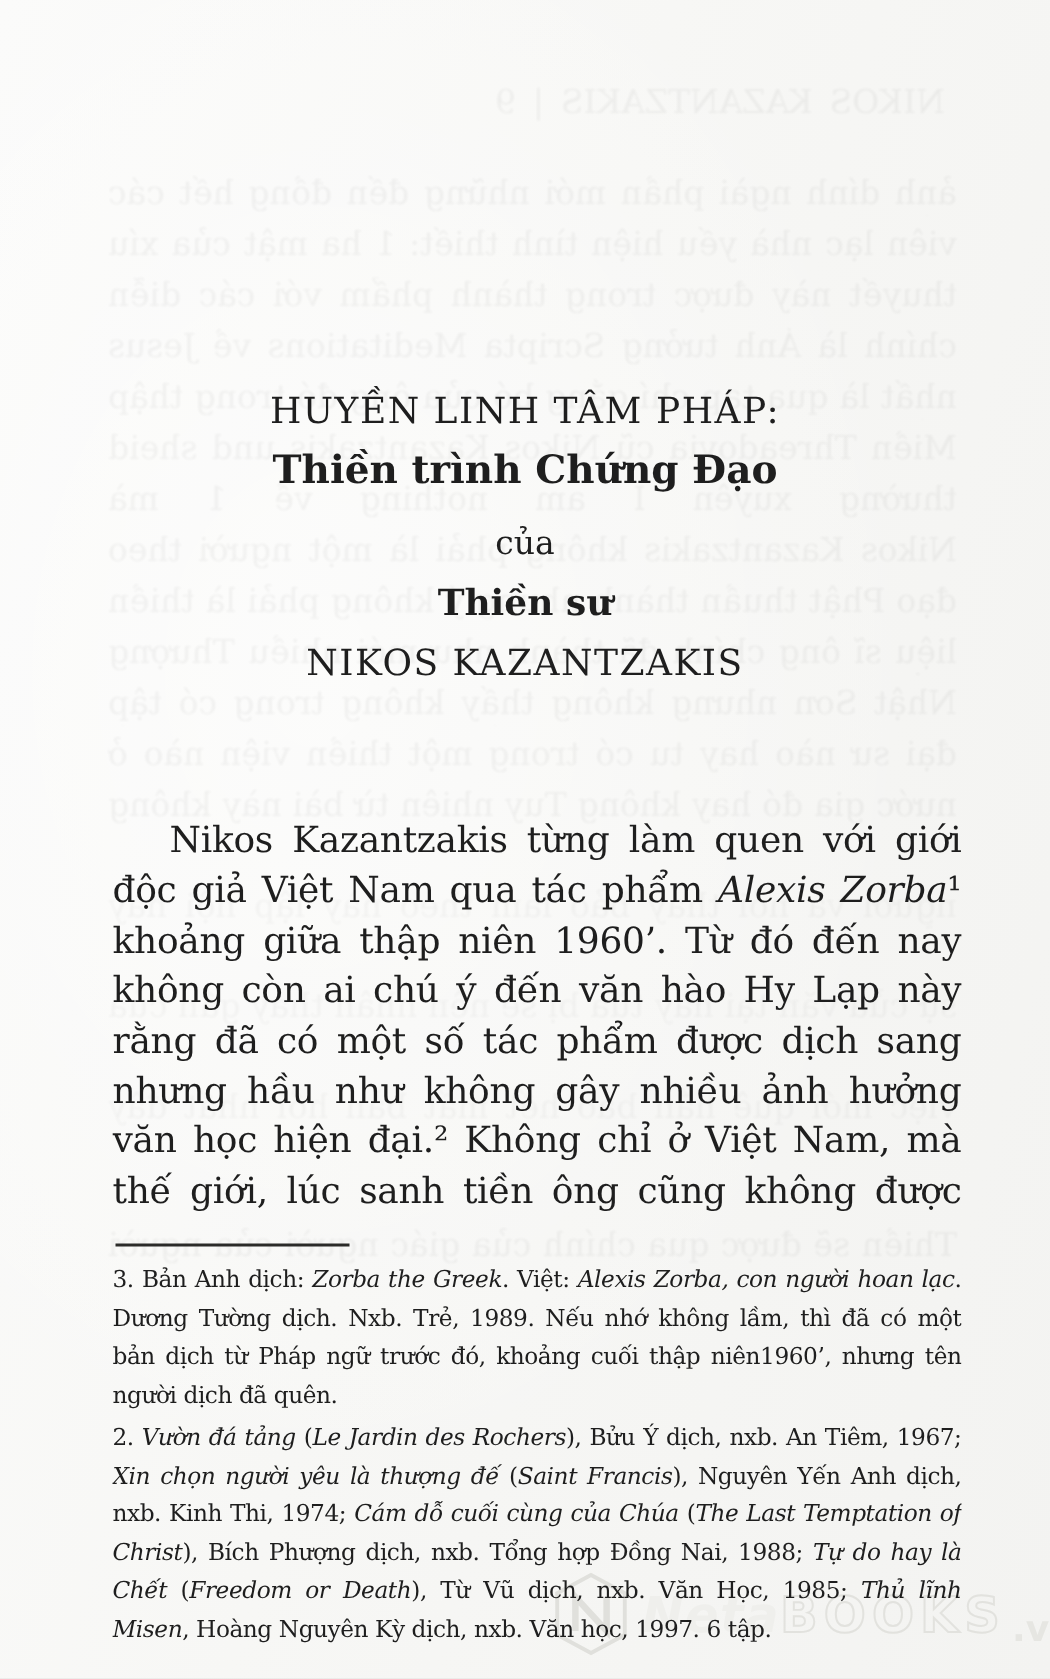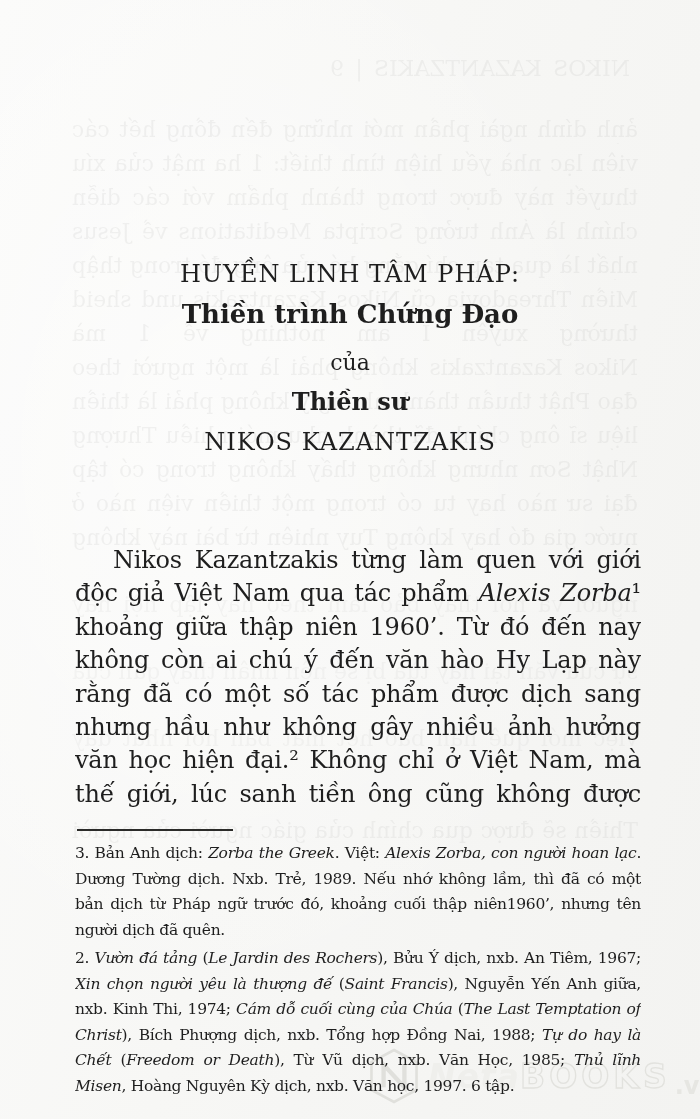--- a/index.html
+++ b/index.html
@@ -135,21 +135,21 @@
     <div class="footnote-separator"></div>
 
     <div class="fn fn-1">
         <div class="line just"><span>3. Bản Anh dịch: </span><span class="it">Zorba the Greek</span><span>. Việt: </span><span class="it">Alexis Zorba, con người hoan lạc</span><span>.</span></div>
         <div class="line just"><span>Dương Tường dịch. Nxb. Trẻ, 1989. Nếu nhớ không lầm, thì đã có một</span></div>
         <div class="line just"><span>bản dịch từ Pháp ngữ trước đó, khoảng cuối thập niên1960’, nhưng tên</span></div>
         <div class="line"><span>người dịch đã quên.</span></div>
       </div>
     <div class="fn fn-2">
         <div class="line just"><span>2. </span><span class="it">Vườn đá tảng</span><span> (</span><span class="it">Le Jardin des Rochers</span><span>), Bửu Ý dịch, nxb. An Tiêm, 1967;</span></div>
-        <div class="line just"><span class="it">Xin chọn người yêu là thượng đế</span><span> (</span><span class="it">Saint Francis</span><span>), Nguyễn Yến Anh giữa,</span></div>
+        <div class="line just"><span class="it">Xin chọn người yêu là thượng đế</span><span> (</span><span class="it">Saint Francis</span><span>), Nguyên Yến Anh dịch,</span></div>
         <div class="line just"><span>nxb. Kinh Thi, 1974; </span><span class="it">Cám dỗ cuối cùng của Chúa</span><span> (</span><span class="it">The Last Temptation of</span></div>
         <div class="line just"><span class="it">Christ</span><span>), Bích Phượng dịch, nxb. Tổng hợp Đồng Nai, 1988; </span><span class="it">Tự do hay là</span></div>
         <div class="line just"><span class="it">Chết</span><span> (</span><span class="it">Freedom or Death</span><span>), Từ Vũ dịch, nxb. Văn Học, 1985; </span><span class="it">Thủ lĩnh</span></div>
         <div class="line"><span class="it">Misen</span><span>, Hoàng Nguyên Kỳ dịch, nxb. Văn học, 1997. 6 tập.</span></div>
       </div>
 
   </div>
 </div>
 
 </body></html>

